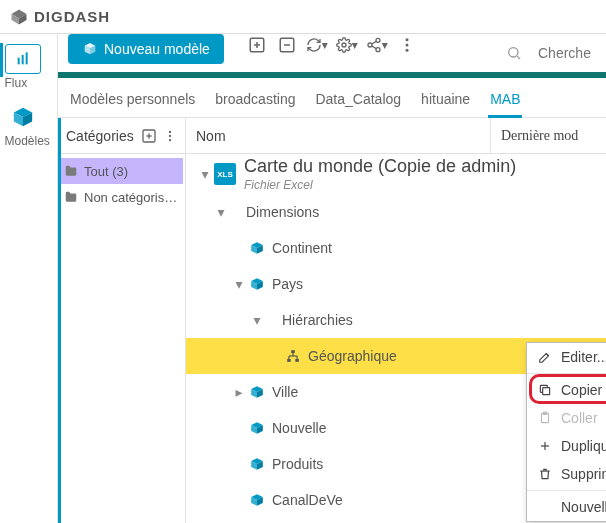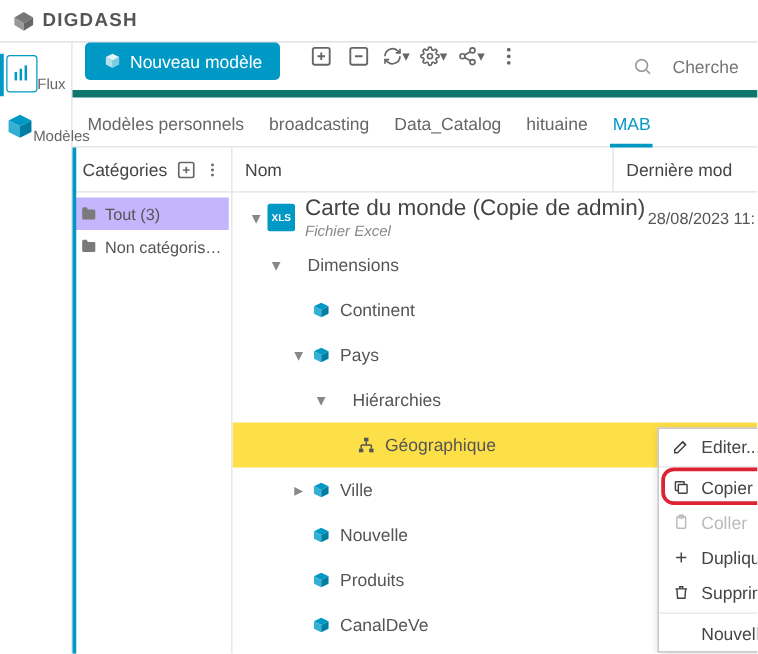--- a/index.html
+++ b/index.html
@@ -2,21 +2,21 @@
 <html><head>
 <meta charset="utf-8">
 <style>
   * { box-sizing: border-box; font-family: -apple-system, BlinkMacSystemFont, "Segoe UI", Arial, sans-serif; }
   body { margin: 0; width: 606px; height: 523px; overflow: hidden; font-size: 14px; color: #555; background: #fff; }
   .header { display: flex; align-items: center; height: 34px; padding: 0 10px; border-bottom: 1px solid #dcdcdc; }
   .logo-mark { width: 18px; height: 18px; margin-right: 6px; }
   .logo-text { font-weight: 700; letter-spacing: 1px; color: #555; font-size: 15px; }
   .main { display: flex; height: calc(100% - 34px); }
   .railbar { width: 58px; border-right: 1px solid #e1e1e1; padding-top: 6px; display: flex; flex-direction: column; align-items: center; gap: 4px; }
-  .rail-item { width: 48px; display: flex; align-items: flex-end; padding: 4px 0; cursor: pointer; }
+  .rail-item { width: 48px; display: flex; flex-direction: column; align-items: flex-start; padding: 4px 0; cursor: pointer; }
   .rail-item.selected .rail-icon { border-color: #0099c6; background: #fff; }
   .rail-icon { width: 36px; height: 30px; border: 1px solid #ccc; border-radius: 3px; display: flex; align-items: center; justify-content: center; position: relative; }
   .rail-item.selected .rail-select-bar { position: absolute; left: -6px; top: -2px; width: 3px; height: 34px; background: #0099c6; }
   .rail-label { font-size: 12px; color: #666; margin-top: 2px; }
   .workspace { flex: 1; display: flex; flex-direction: column; min-width: 0; }
   .toolbar { display: flex; height: 44px; padding: 0 10px; gap: 8px; border-bottom: 6px solid #0f766e; }
   .new-model-btn { background: #0099c6; color: #fff; border: none; border-radius: 4px; height: 30px; padding: 0 14px; display: flex; align-items: center; gap: 6px; cursor: pointer; font-size: 14px; }
   .tb-icon { width: 22px; height: 22px; display: flex; align-items: center; justify-content: center; color: #666; cursor: pointer; }
   .tb-sep { width: 6px; }
   .search-box { margin-left: auto; display: flex; align-items: center; gap: 14px; color: #999; padding-left: 10px; }
@@ -29,21 +29,21 @@
   .catpane { width: 128px; border-right: 1px solid #e1e1e1; display: flex; flex-direction: column; position: relative; }
   .colhead { height: 36px; display: flex; align-items: center; padding: 0 8px; color: #444; border-bottom: 1px solid #e1e1e1; gap: 6px; }
   .catlist { padding: 4px 2px; }
   .cat-row { display: flex; align-items: center; height: 26px; padding: 0 4px; gap: 6px; cursor: pointer; color: #555; font-size: 13px; white-space: nowrap; overflow: hidden; text-overflow: ellipsis; }
   .cat-row.selected { background: #c4b5fd; }
   .folder-icon { color: #7a7a7a; display: inline-flex; }
   .cat-left-bar { position: absolute; left: 0; top: 0; bottom: 0; width: 3px; background: #0099c6; }
   .modelpane { flex: 1; display: flex; flex-direction: column; min-width: 0; }
   .table-head { display: flex; height: 36px; border-bottom: 1px solid #e1e1e1; }
   .th-name { width: 304px; display: flex; align-items: center; padding-left: 10px; color: #444; }
-  .th-date { flex: 1; display: flex; align-items: center; padding-left: 10px; color: #444; border-left: 1px solid #e1e1e1; }
+  .th-date { flex: 1; display: flex; align-items: center; padding-left: 10px; color: #444; border-left: 1px solid #e1e1e1; font-family: Liberation Serif, serif; }
   .tree { position: relative; flex: 1; overflow: hidden; }
   .row { display: flex; align-items: center; height: 36px; }
   .cexp { width: 18px; display: flex; justify-content: center; color: #888; cursor: pointer; }
   .cexp.hidden { visibility: hidden; }
   .file-badge { width: 22px; height: 22px; background: #0099c6; color: #fff; font-size: 8px; font-weight: bold; display: flex; align-items: center; justify-content: center; border-radius: 2px; }
   .file-meta { display: flex; flex-direction: column; margin-left: 8px; line-height: 1.2; }
   .file-name { color: #444; font-size: 18px; }
   .file-type { color: #888; font-style: italic; font-size: 12px; }
   .row-date { margin-left: auto; padding-right: 2px; color: #555; font-size: 13px; white-space: nowrap; }
   .label { color: #555; }
@@ -224,21 +224,20 @@
         <div class="tree">
 
           <div class="row" style="height:40px;">
             <span class="pad" style="width:10px"></span>
             <span class="cexp">▾</span>
             <span class="file-badge">XLS</span>
             <div class="file-meta">
               <span class="file-name">Carte du monde (Copie de admin)</span>
               <span class="file-type">Fichier Excel</span>
             </div>
-            <span class="row-date">28/08/2023 11:</span>
           </div>
 
           <div class="row">
             <span class="pad" style="width:26px"></span>
             <span class="cexp">▾</span>
             <span class="pad" style="width:16px"></span>
             <span class="label">Dimensions</span>
           </div>
 
           <div class="row">

